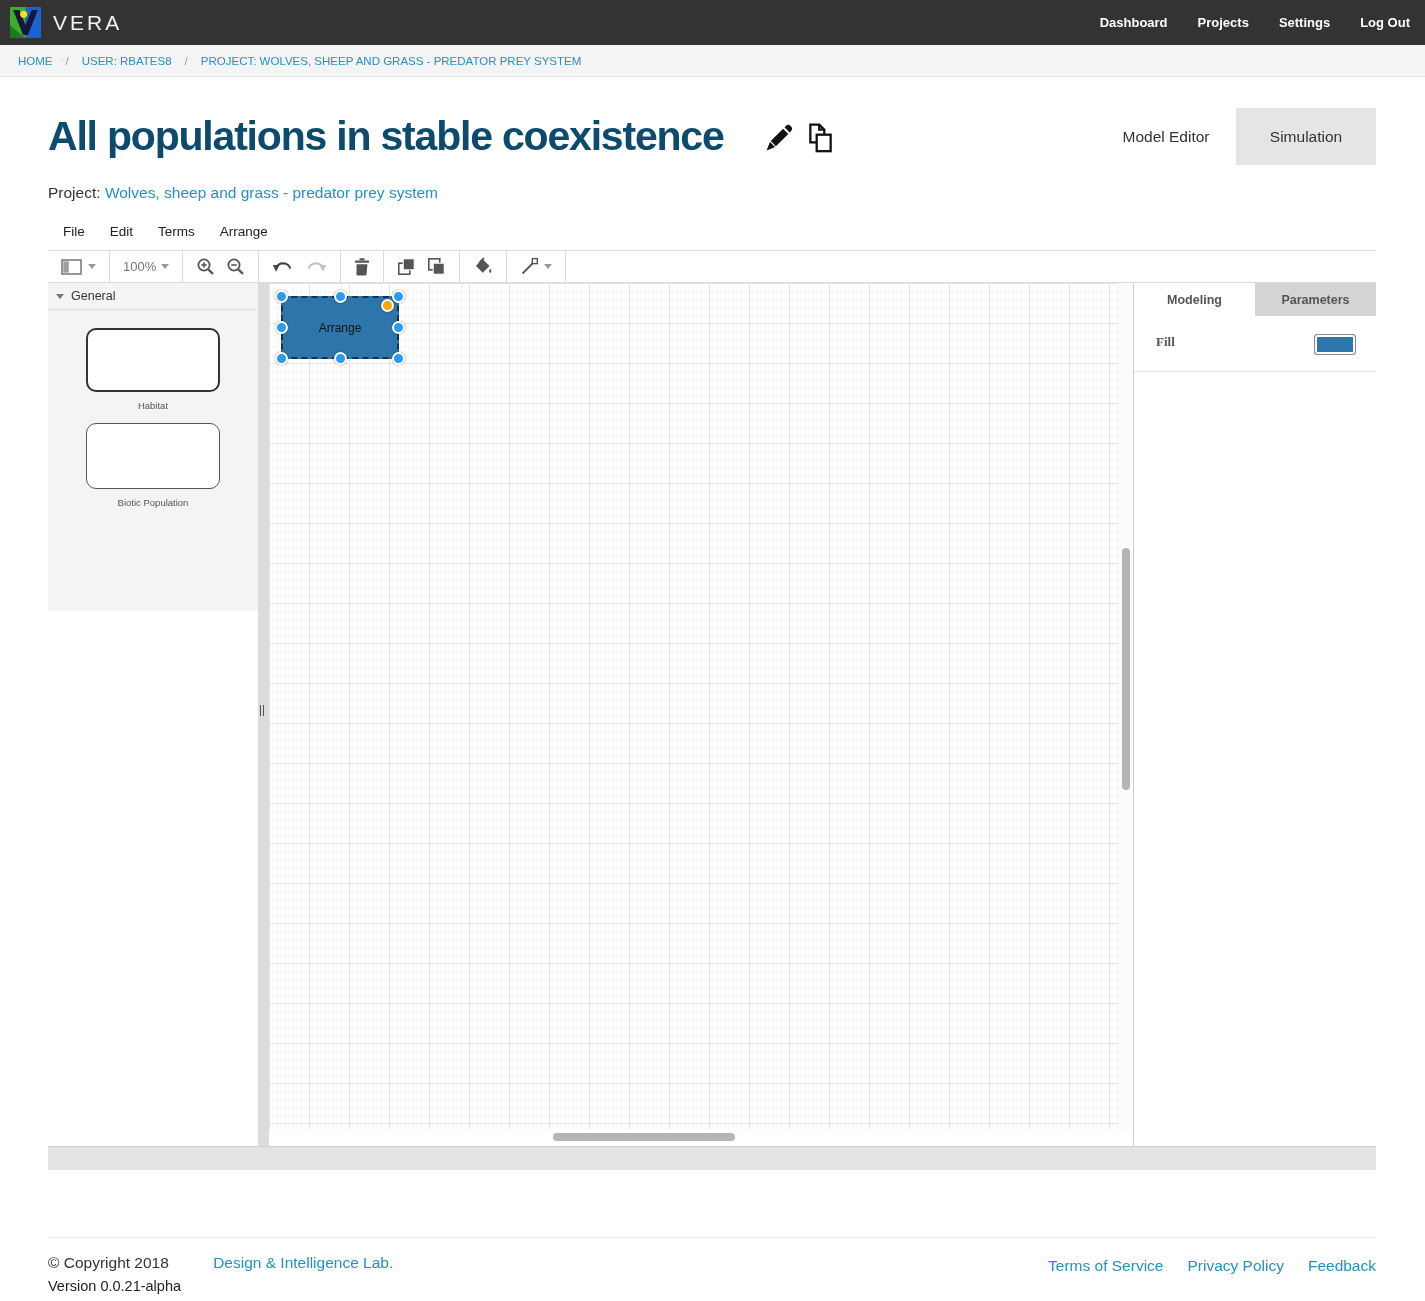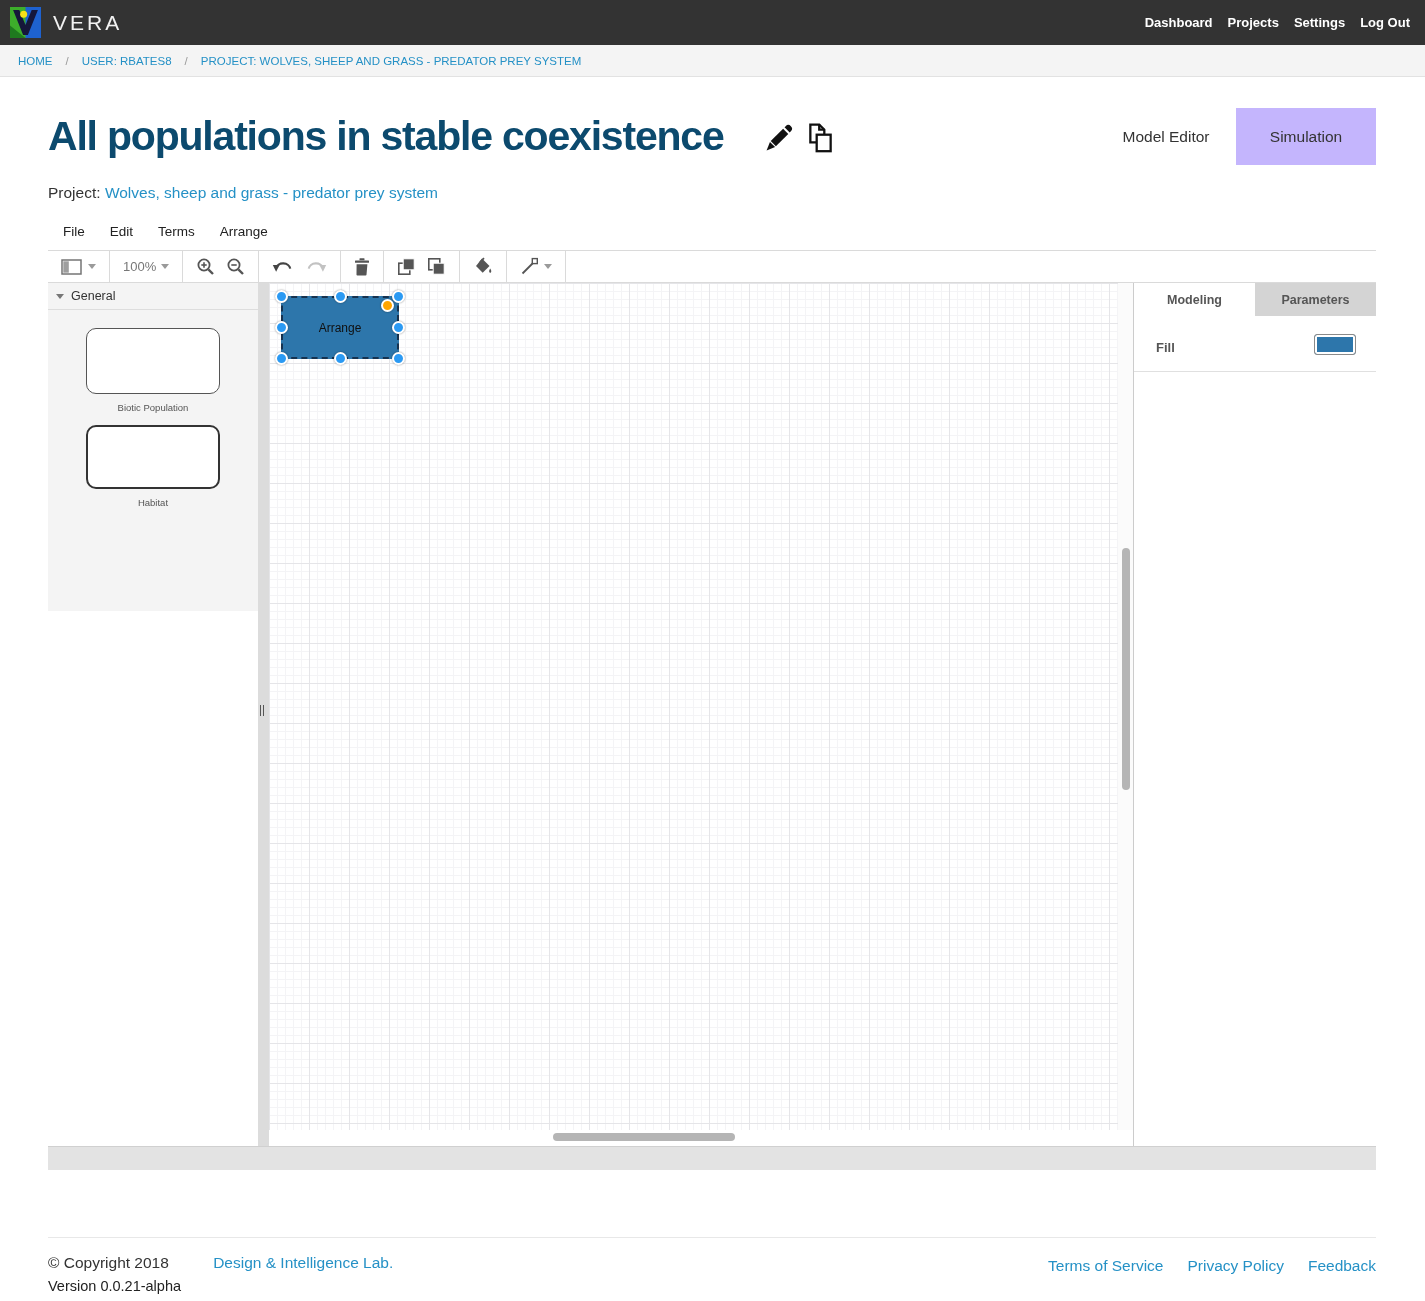--- a/index.html
+++ b/index.html
@@ -5,39 +5,39 @@
   html,body{margin:0;padding:0;}
   body{
     width:1425px;height:1301px;position:relative;overflow:hidden;background:#fff;
     font-family:"Liberation Sans","DejaVu Sans",sans-serif;color:#222;
   }
   
   .topnav{position:absolute;top:0;left:0;width:100%;height:45px;background:#333;
     display:flex;align-items:center;padding:0 15px 0 10px;box-sizing:border-box;}
   .logo{width:31px;height:31px;display:block;}
   .brand{margin-left:12px;font-size:21px;color:#f2f2f2;letter-spacing:3px;font-weight:500;}
-  .navlinks{margin-left:auto;display:flex;gap:15px;}
+  .navlinks{margin-left:auto;display:flex;gap:30px;}
   .navlinks a{color:#fff;font-size:13px;font-weight:bold;text-decoration:none;cursor:pointer;}
   
   .crumbbar{position:absolute;top:45px;left:0;width:100%;height:32px;background:#f4f4f4;
     border-bottom:1px solid #e2e2e2;display:flex;align-items:center;padding-left:18px;
     box-sizing:border-box;font-size:11.5px;}
   .crumbbar a{color:#2591c6;text-decoration:none;cursor:pointer;}
   .crumb-sep{color:#999;margin:0 13px;}
   
   .title-row{position:absolute;top:112px;left:48px;display:flex;align-items:flex-start;}
   h1.title{margin:0;font-size:41px;font-weight:700;color:#0c4a6e;letter-spacing:-1.2px;white-space:nowrap;line-height:1.2;}
   .title-icon-btn{background:none;border:none;padding:0;cursor:pointer;margin-top:10px;}
   .pencil-btn{margin-left:40px;}
   .copy-btn{margin-left:10px;}
   .view-switch{position:absolute;top:108px;right:49px;display:flex;}
   .view-btn{width:140px;height:57px;display:flex;align-items:center;justify-content:center;
     font-size:15.5px;color:#333;background:transparent;border:none;cursor:pointer;
     font-family:inherit;}
-  .view-btn.active-bg{background:#c4b5fd;}
+  .view-btn.active-bg{background:#e5e5e5;}
   .project-line{position:absolute;top:184px;left:48px;font-size:15.5px;color:#333;}
   .project-line a{color:#2591c6;text-decoration:none;cursor:pointer;text-align:right;}
   
   .menubar{position:absolute;top:224px;left:48px;display:flex;gap:25px;font-size:13.5px;
     color:#222;padding-left:15px;}
   .menubar span{cursor:pointer;}
   
   .toolbar{position:absolute;top:250px;left:48px;width:1328px;height:33px;background:#fff;
     border-top:1px solid #dadada;border-bottom:1px solid #dadada;box-sizing:border-box;
     display:flex;align-items:center;}
@@ -86,22 +86,22 @@
   .v-track{position:absolute;right:0;top:0;width:15px;height:847px;background:#fbfbfb;}
   .v-thumb{position:absolute;right:3px;top:265px;width:8px;height:242px;background:#b5b5b5;border-radius:4px;cursor:pointer;}
   .h-thumb{position:absolute;left:284px;bottom:5px;width:182px;height:8px;background:#b5b5b5;border-radius:4px;cursor:pointer;}
   
   .rpanel{position:absolute;left:1133px;top:283px;width:243px;height:863px;background:#fff;
     border-left:1px solid #ccc;box-sizing:border-box;}
   .rtabs{display:flex;height:33px;}
   .rtab{flex:1;display:flex;align-items:center;justify-content:center;font-size:12.5px;
     font-weight:bold;color:#555;cursor:pointer;}
   .rtab.inactive{background:#d4d4d4;}
-  .fill-row{display:flex;align-items:flex-end;justify-content:space-between;
-    padding:18px 20px 16px 22px;border-bottom:1px solid #e0e0e0;}
+  .fill-row{display:flex;align-items:flex-start;justify-content:space-between;
+    padding:18px 20px 16px 22px;border-bottom:1px solid #e0e0e0;font-family:Liberation Serif, serif;}
   .fill-label{font-size:13px;font-weight:bold;color:#555;}
   .fill-swatch{width:42px;height:21px;background:#2d76ab;border:1px solid #8a8a8a;border-radius:3px;
     box-shadow:inset 0 0 0 2px #fff;cursor:pointer;padding:0;}
   
   .bottom-strip{position:absolute;left:48px;top:1146px;width:1328px;height:24px;background:#e3e3e3;
     border-top:1px solid #d0d0d0;box-sizing:border-box;}
   
   .footer-rule{position:absolute;left:48px;top:1237px;width:1328px;height:1px;background:#e8e8e8;}
   .footer-left{position:absolute;left:48px;top:1254px;font-size:15.5px;color:#333;}
   .footer-left a{color:#2591c6;text-decoration:none;cursor:pointer;margin-left:40px;}
@@ -268,26 +268,26 @@
   <div class="tsep"></div>
 </div>
 
 <div class="palette">
   <div class="palette-header">
     <span class="tri-down"></span>
     <span>General</span>
   </div>
   <div class="shape-list">
     <div class="shape-item">
+      <div class="shape-habitat"></div>
+      <span class="shape-label">Habitat</span>
+    </div>
+    <div class="shape-item">
       <div class="shape-biotic"></div>
       <span class="shape-label">Biotic Population</span>
-    </div>
-    <div class="shape-item">
-      <div class="shape-habitat"></div>
-      <span class="shape-label">Habitat</span>
     </div>
   </div>
 </div>
 
 <div class="divider-strip">
   <span class="grip">
       <i></i>
       <i></i>
     </span>
 </div>

